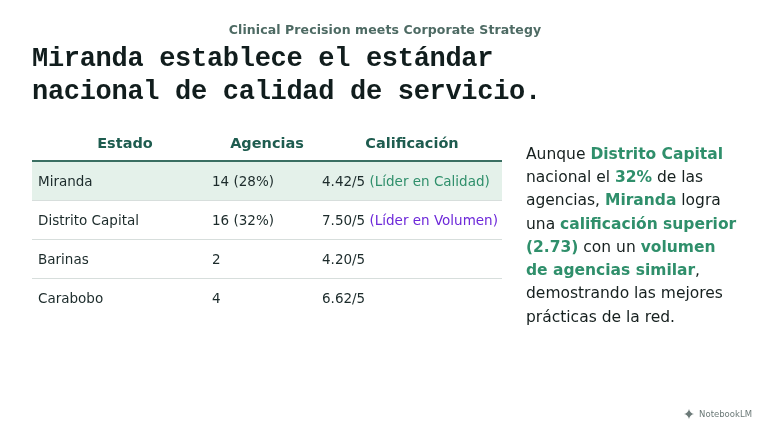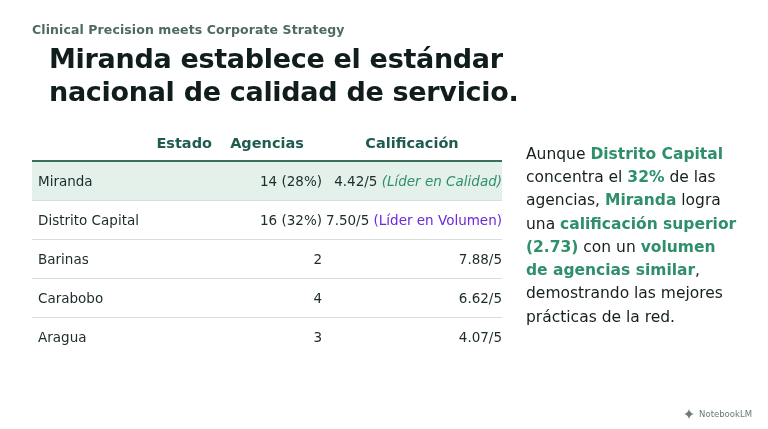--- a/index.html
+++ b/index.html
@@ -21,29 +21,31 @@
     width: 768px;
     height: 429px;
     padding: 22px 30px 0 30px;
   }
   .eyebrow {
     font-size: 12.5px;
     font-weight: bold;
     color: #4d6a63;
     letter-spacing: 0.1px;
     margin: 0 0 6px 2px;
+    text-align: center;
   }
   .headline {
     font-size: 27px;
     font-weight: bold;
     line-height: 1.22;
     color: #111d1d;
-    margin: 0 0 0 19px;
+    margin: 0 0 0 2px;
     max-width: 560px;
     letter-spacing: -0.3px;
+    font-family: Liberation Mono, monospace;
   }
   .body-area {
     display: flex;
     margin-top: 26px;
     align-items: flex-start;
   }
   
   .table-wrap {
     width: 470px;
     flex: 0 0 470px;
@@ -55,44 +57,44 @@
     font-size: 13.5px;
   }
   table.data thead th {
     font-size: 14.5px;
     font-weight: bold;
     color: #1e5c4f;
     padding: 0 0 9px 0;
     border-bottom: 2px solid #3a6f62;
   }
   table.data thead th.col-estado {
-    text-align: right;
+    text-align: center;
     padding-left: 6px;
     width: 180px;
   }
   table.data thead th.col-agencias { width: 110px; }
   table.data thead th.col-calif { width: 180px; }
   table.data tbody td {
     padding: 11px 0 11px 0;
     border-bottom: 1px solid #d7dedc;
-    text-align: right;
+    text-align: left;
     color: #1c2b2b;
     font-size: 13.5px;
   }
   table.data tbody td.col-estado {
     text-align: left;
     padding-left: 6px;
   }
   table.data tbody tr.highlight td {
     background: #e4f1ea;
   }
   table.data tbody tr:last-child td {
     border-bottom: none;
   }
-  .tag-green { color: #2f8f6b; font-style: italic; }
+  .tag-green { color: #2f8f6b; }
   .tag-plain { color: #6d28d9; }
   
   .callout {
     flex: 1 1 auto;
     margin-left: 24px;
     margin-top: 8px;
     font-size: 15.5px;
     line-height: 1.5;
     color: #16201f;
     max-width: 235px;
@@ -154,49 +156,41 @@
             <td class="col-calif">
               <span>7.50/5</span>
               <span class="tag-plain">(Líder en Volumen)</span>
             </td>
           </tr>
 
           <tr>
             <td class="col-estado">Barinas</td>
             <td class="col-agencias">2</td>
             <td class="col-calif">
-              <span>7.88/5</span>
+              <span>4.20/5</span>
               <span class="tag-plain"></span>
             </td>
           </tr>
 
           <tr>
             <td class="col-estado">Carabobo</td>
             <td class="col-agencias">4</td>
             <td class="col-calif">
               <span>6.62/5</span>
               <span class="tag-plain"></span>
             </td>
           </tr>
 
-          <tr>
-            <td class="col-estado">Aragua</td>
-            <td class="col-agencias">3</td>
-            <td class="col-calif">
-              <span>4.07/5</span>
-              <span class="tag-plain"></span>
-            </td>
-          </tr>
 
         </tbody>
       </table>
     </div>
 
     <div class="callout">
-      <span>Aunque </span><span class="hl">Distrito Capital</span><span> concentra el </span><span class="hl">32%</span><span> de las agencias, </span><span class="hl">Miranda</span><span> logra una </span><span class="hl">calificación superior (2.73)</span><span> con un </span><span class="hl">volumen de agencias similar</span><span>, demostrando las mejores prácticas de la red.</span>
+      <span>Aunque </span><span class="hl">Distrito Capital</span><span> nacional el </span><span class="hl">32%</span><span> de las agencias, </span><span class="hl">Miranda</span><span> logra una </span><span class="hl">calificación superior (2.73)</span><span> con un </span><span class="hl">volumen de agencias similar</span><span>, demostrando las mejores prácticas de la red.</span>
     </div>
 
   </div>
 
   <div class="footer">
     <span class="nb-logo">
       <svg width="10" height="10" viewBox="0 0 10 10" aria-hidden="true">
         <path d="M5 0 C5.4 2.6 7.4 4.6 10 5 C7.4 5.4 5.4 7.4 5 10 C4.6 7.4 2.6 5.4 0 5 C2.6 4.6 4.6 2.6 5 0 Z" fill="#6c7a78"></path>
       </svg>
     </span>

